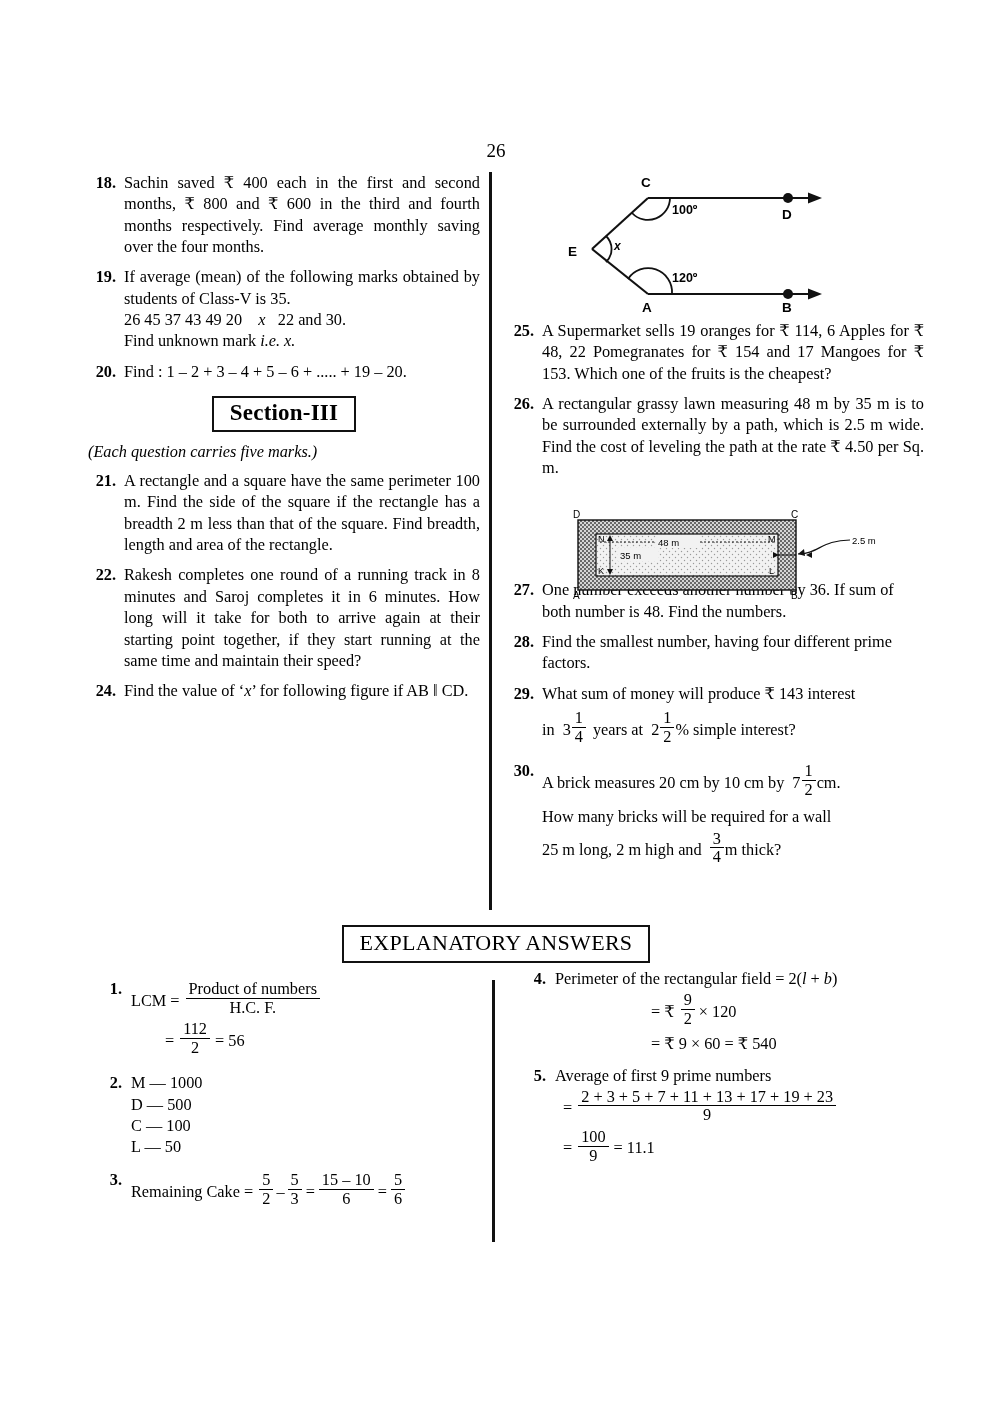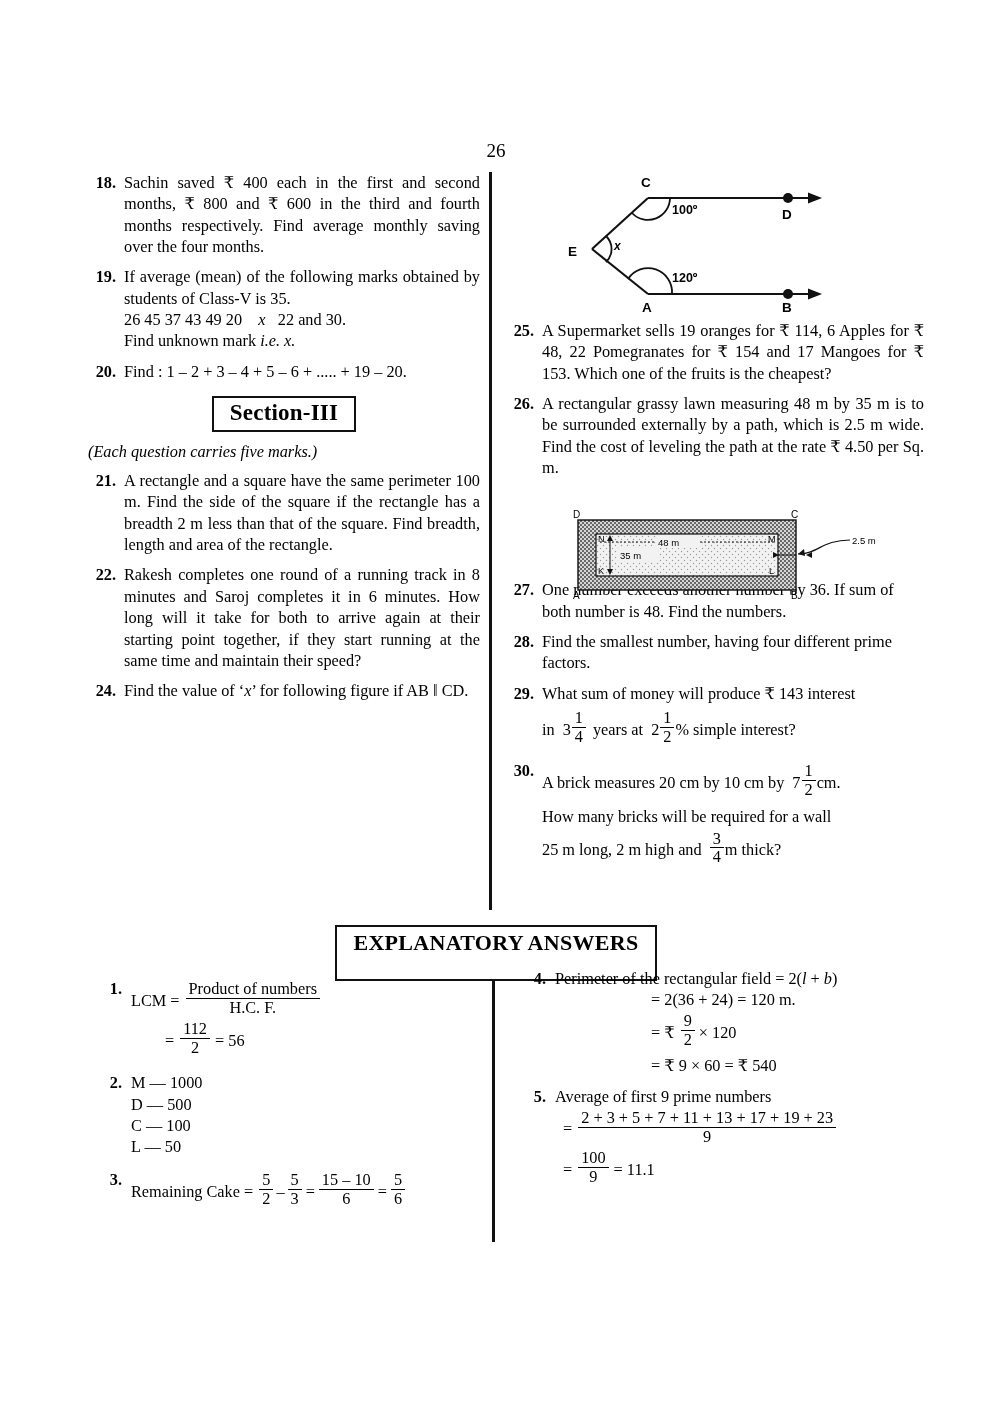--- a/index.html
+++ b/index.html
@@ -117,22 +117,22 @@
   .answers-head {
     position: absolute;
     left: 0;
     top: 925px;
     width: 992px;
     text-align: center;
   }
   .answers-box {
     display: inline-block;
     border: 2.5px solid #111;
-    padding: 3px 16px 23px 16px;
-    font-weight: bold;
+    padding: 3px 16px 5px 16px;
+    font-weight: normal;
     font-size: 22px;
     letter-spacing: 0.3px;
   }
 
   
   .aitem {
     display: flex;
     align-items: flex-start;
     margin-bottom: 10px;
     font-size: 16.3px;
@@ -492,21 +492,20 @@
     </div>
 
   </div>
 
   <div class="col-right-a">
 
     <div class="aitem">
       <div class="anum">4.</div>
       <div class="abody">
         <div><span>Perimeter of the rectangular field = 2(</span><span class="ital">l</span><span> + </span><span class="ital">b</span><span>)</span></div>
-        <div class="indent3">= 2(36 + 24) = 120 m.</div>
         <div class="eqrow indent3">
           <span class="lead">= ₹</span>
           <span class="frac">
             <span class="num">9</span>
             <span class="den">2</span>
           </span>
           <span style="margin-left:3px;">× 120</span>
         </div>
         <div class="indent3">= ₹ 9 × 60 = ₹ 540</div>
       </div>

